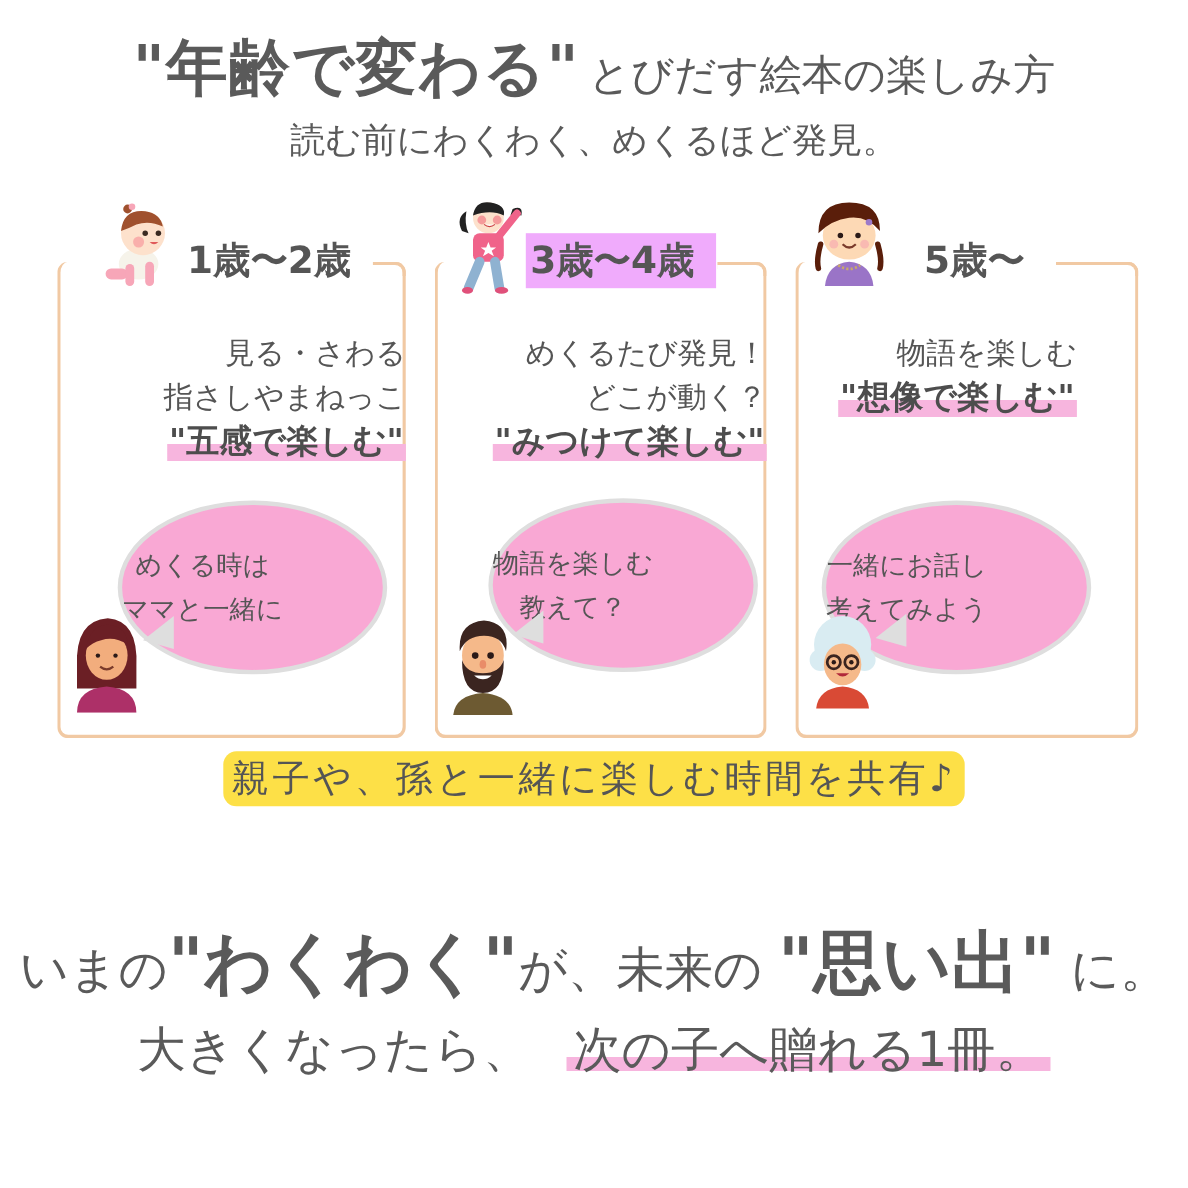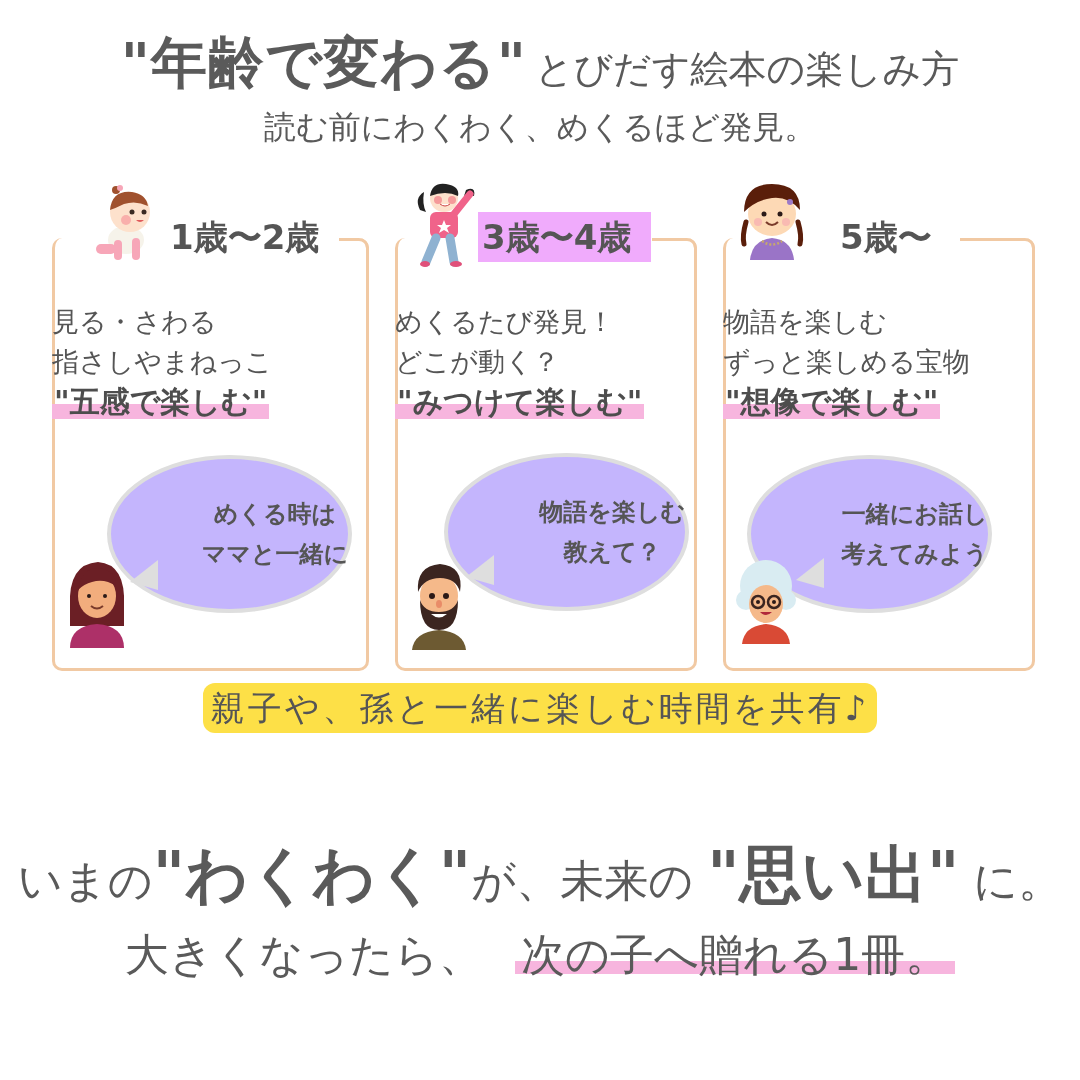--- a/index.html
+++ b/index.html
@@ -21,31 +21,31 @@
   .card {
     border: 3px solid #f1c9a3; border-top: none; border-radius: 10px;
     background: #fff; box-sizing: border-box;
   }
   .card-top-left, .card-top-right { position: absolute; top: 0; height: 10px; border-top: 3px solid #f1c9a3; }
   .card-top-right { border-right: 3px solid #f1c9a3; border-top-right-radius: 10px; right: -3px; }
   .age-label {
     font-weight: bold; font-size: 34px; color: #555555; white-space: nowrap; line-height: 50px;
   }
   .card-text {
-    text-align: left; font-size: 27px; line-height: 40px; color: #555555; white-space: nowrap;
+    text-align: right; font-size: 27px; line-height: 40px; color: #555555; white-space: nowrap;
   }
   .tagline {
     display: inline-block; font-weight: bold; font-size: 30px; line-height: 40px; color: #4d4d4d;
     background: linear-gradient(to bottom, transparent 55%, #f7b5de 55%, #f7b5de 92%, transparent 92%);
     padding: 0 2px;
   }
   .bubble {
-    background: #c4b5fd; border: 4px solid #dedede; border-radius: 50%;
-    box-sizing: border-box; display: flex; align-items: center; justify-content: flex-end;
-    text-align: center; font-size: 24px; line-height: 40px; color: #555555; white-space: nowrap; font-weight: bold;
+    background: #f9a8d4; border: 4px solid #dedede; border-radius: 50%;
+    box-sizing: border-box; display: flex; align-items: center; justify-content: flex-start;
+    text-align: center; font-size: 24px; line-height: 40px; color: #555555; white-space: nowrap;
   }
   .share-strip {
     left: 203px; top: 683px; width: 674px; height: 50px; background: #fde047; border-radius: 12px;
     text-align: center; font-size: 34px; line-height: 50px; color: #555; letter-spacing: 3px;
     font-family: "DejaVu Serif", serif;
   }
   .bottom1 {
     left: 0; top: 835px; width: 1080px; text-align: center; white-space: nowrap;
     font-size: 44px; line-height: 80px; color: #5a5a5a;
   }
@@ -180,21 +180,20 @@
     <path d="M28 42 Q34 48 40 42" stroke="#7a3b2b" stroke-width="2" fill="none"></path>
     <path d="M12 80 Q14 60 34 58 Q54 60 56 80Z" fill="#9a74c7"></path>
     <path d="M24 61 Q34 68 44 61" stroke="#c9a96a" stroke-width="2.5" fill="none" stroke-dasharray="2 2"></path>
   </svg>
 </div>
 <div class="abs" style="left:836px; top:212px; background:#fff; padding:0 28px 0 4px;">
   <span class="age-label">5歳〜</span>
 </div>
 <div class="abs card-text" style="left:723px; top:302px; width:256px;">
   <div>物語を楽しむ</div>
-  <div>ずっと楽しめる宝物</div>
   <div><span class="tagline">"想像で楽しむ"</span></div>
 </div>
 <div class="abs bubble" style="left:747px; top:455px; width:245px; height:158px;">
   <div>
     <div>一緒にお話し</div>
     <div>考えてみよう</div>
   </div>
 </div>
 <div class="abs" style="left:734px; top:556px; width:64px; height:92px;">
   <svg width="64" height="92" viewBox="0 0 64 92">

